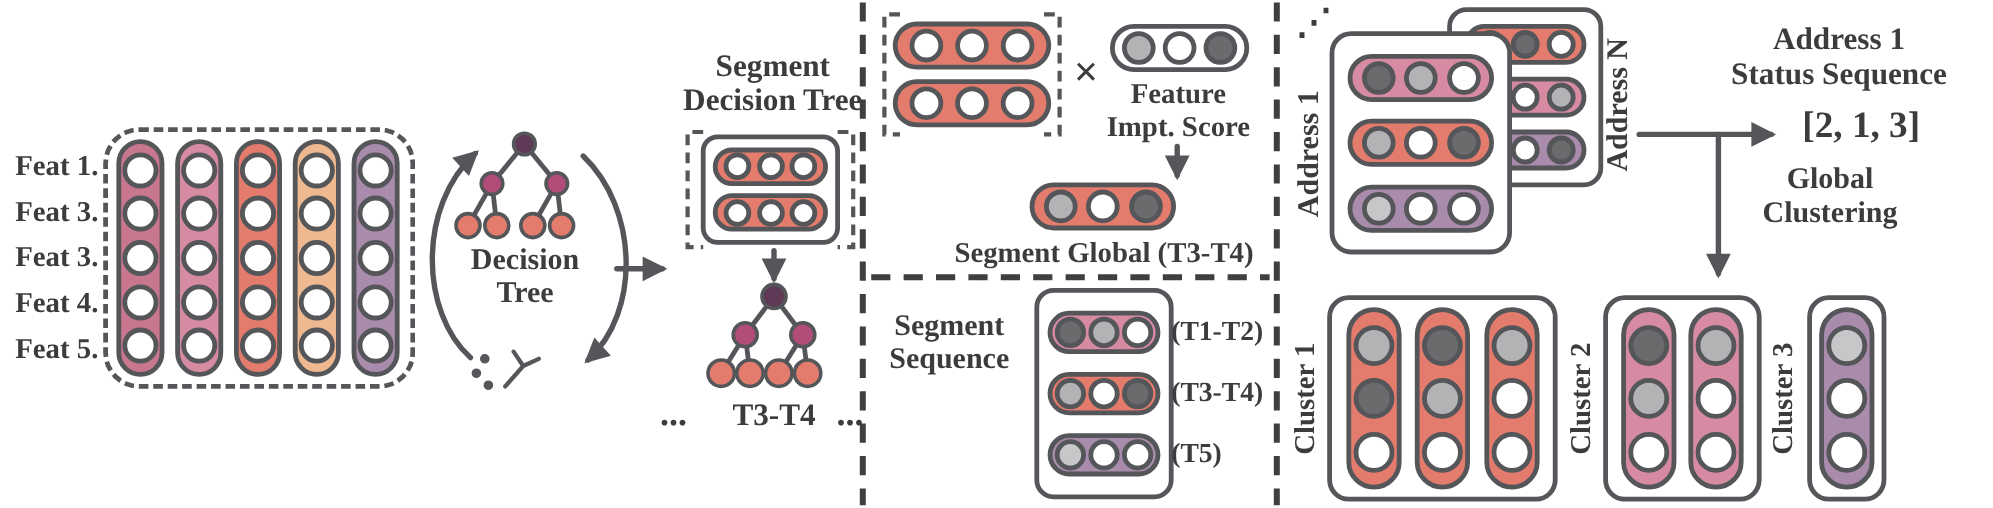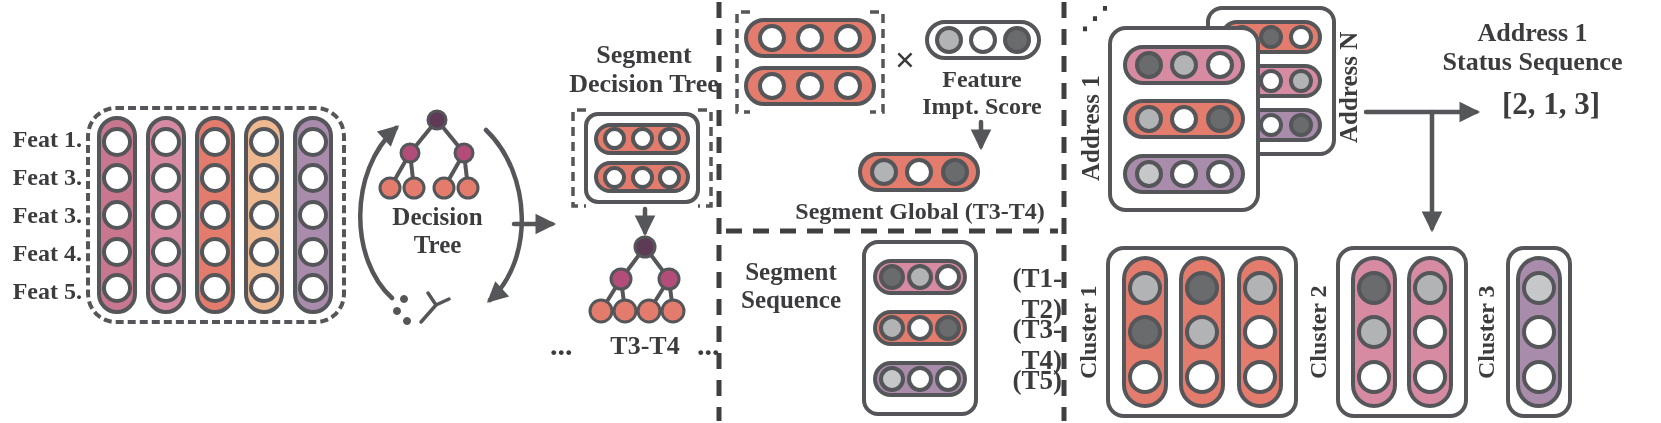--- a/index.html
+++ b/index.html
@@ -29,21 +29,21 @@
     display:flex; flex-direction:column; align-items:center; justify-content:space-evenly; }
   .round-box.row { flex-direction:row; }
   .flex-col { position:absolute; display:flex; flex-direction:column; }
   .vlabel { position:absolute; writing-mode:vertical-rl; transform:rotate(180deg);
     text-align:center; line-height:1; }
   .feat-labels { position:absolute; left:0; top:116px; width:82px; height:198px;
     display:flex; flex-direction:column; justify-content:space-evenly; }
   .feat-labels div { height:30px; line-height:30px; text-align:right; font-size:24px; }
   .time-labels { position:absolute; left:97px; top:330px; display:flex; gap:9px; }
   .time-labels span { width:40px; text-align:center; font-size:25px; }
-  .tag { position:absolute; left:976px; font-size:27px; width:86px; text-align:right; }
+  .tag { position:absolute; left:976px; font-size:23px; width:86px; text-align:left; }
   .ellipsis { position:absolute; font-size:30px; }
 </style>
 </head>
 <body>
 
 <div class="canvas">
 
   <svg class="overlay" width="1661" height="423" viewBox="0 0 1661 423">
     <defs>
       <marker id="arw" viewBox="0 0 12 12" refX="9" refY="6" markerWidth="5.5" markerHeight="5.5" orient="auto-start-reverse">
@@ -275,20 +275,22 @@
         <div class="circle" style="background: rgb(255, 255, 255);"></div>
         <div class="circle" style="background: rgb(255, 255, 255);"></div>
       </div>
     </div>
   <div class="vlabel" style="left:1078px; top:48px; height:160px; font-size:25px">Address 1</div>
   <div class="vlabel" style="left:1336px; top:12px; height:150px; font-size:25px; z-index:3">Address N</div>
 
   <div class="title" style="left:1405px; top:18px; width:255px; font-size:26px">Address 1
 Status Sequence</div>
   <div class="title" style="left:1486px; top:86px; width:130px; font-size:31px">[2, 1, 3]</div>
+  <div class="title" style="left:1450px; top:136px; width:150px; font-size:25px">Global
+Clustering</div>
 
   <div class="vlabel" style="left:1076px; top:252px; height:160px; font-size:24px">Cluster 1</div>
   <div class="round-box row" style="left:1106px; top:246px; width:192px; height:172px; border-radius:18px">
       <div class="capsule v-capsule" style="background: rgb(227, 124, 109);">
         <div class="circle" style="background: rgb(178, 179, 181);"></div>
         <div class="circle" style="background: rgb(106, 107, 109);"></div>
         <div class="circle" style="background: rgb(255, 255, 255);"></div>
       </div>
       <div class="capsule v-capsule" style="background: rgb(227, 124, 109);">
         <div class="circle" style="background: rgb(106, 107, 109);"></div>

